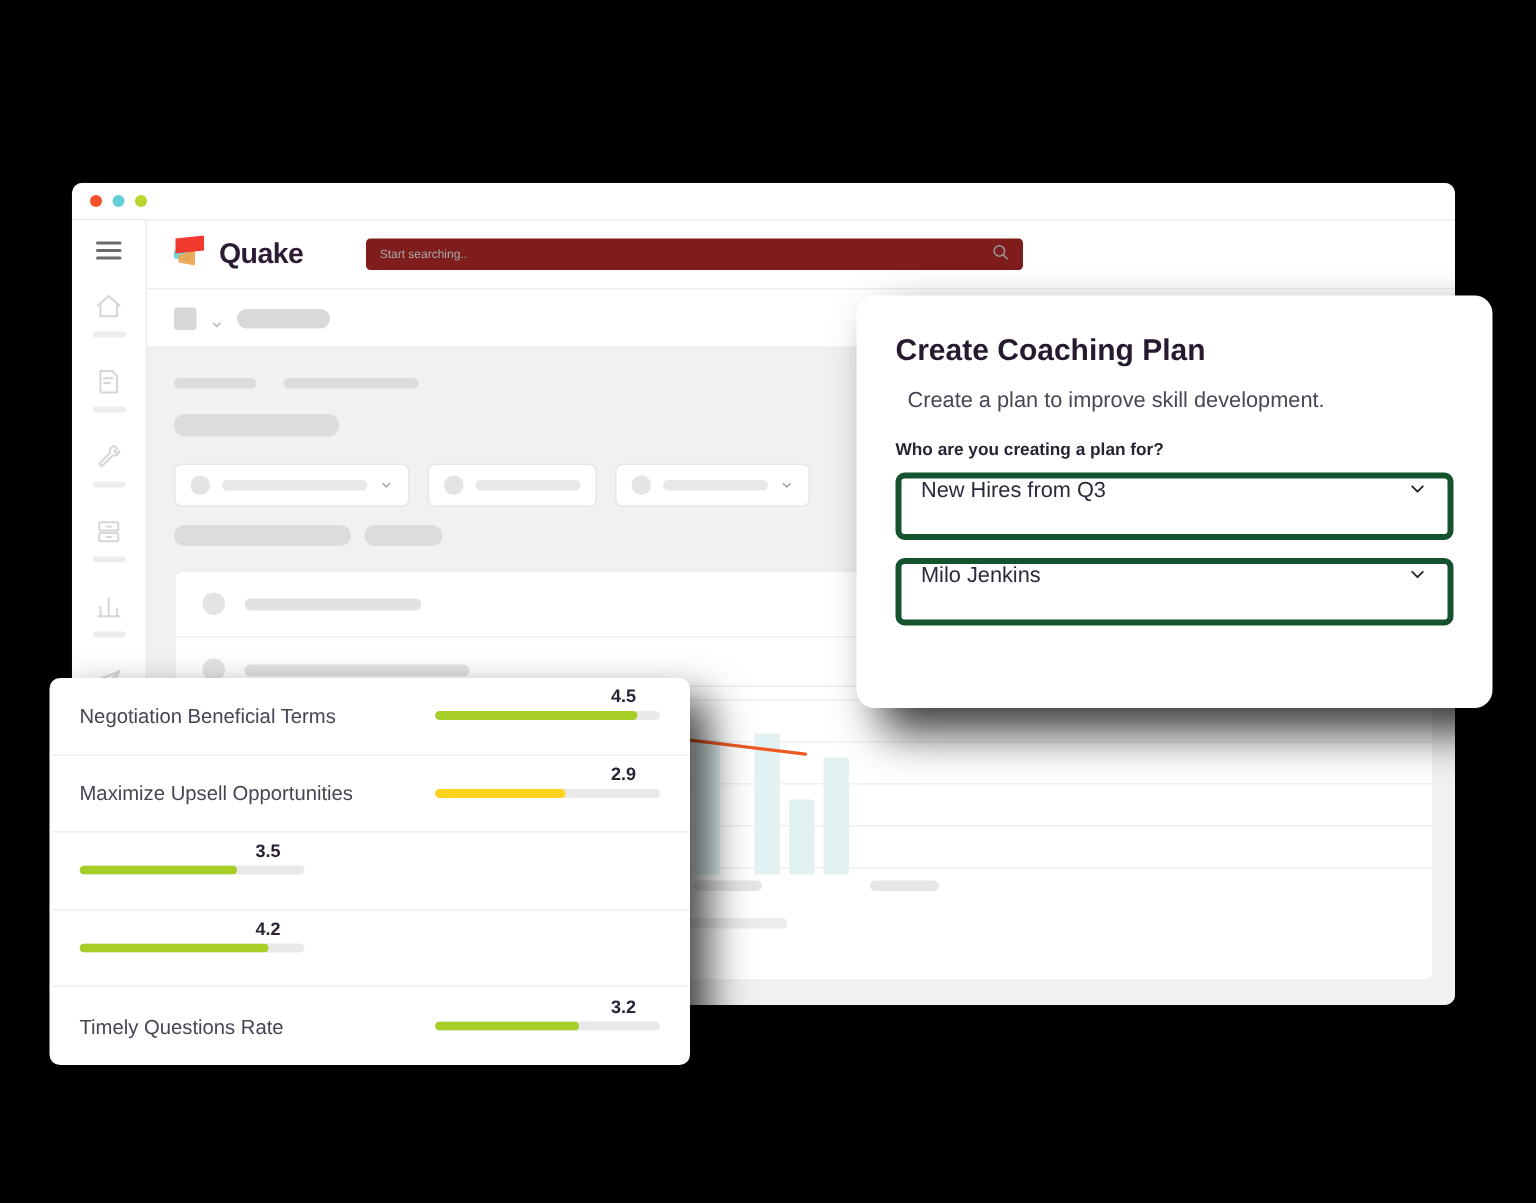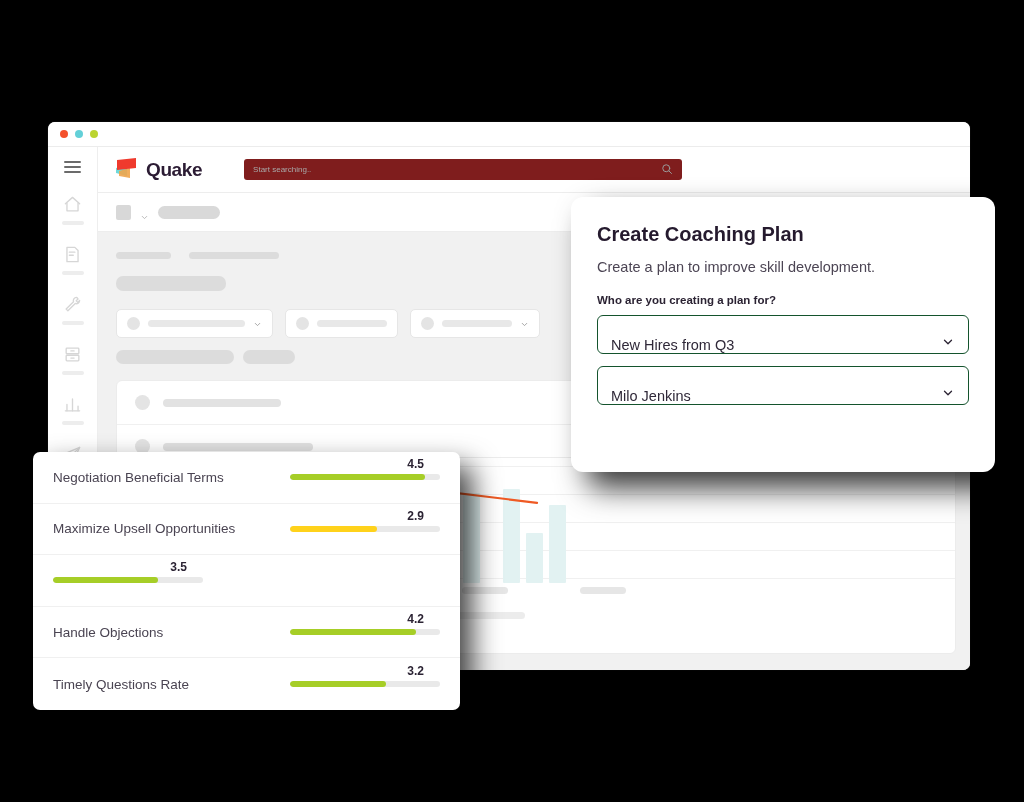--- a/index.html
+++ b/index.html
@@ -76,25 +76,25 @@
   .lg-line{position:absolute;height:7px;border-radius:4px;background:#ececec;}
 
   
   .modal{
     position:absolute;left:571px;top:197px;width:424px;height:275px;
     background:#fff;border-radius:12px;
     box-shadow:16px 16px 30px rgba(0,0,0,.78);
     padding:26px 26px 0 26px;box-sizing:border-box;
   }
   .modal-title{font-size:20px;font-weight:bold;color:#251a2e;margin:0 0 13px 0;}
-  .modal-sub{font-size:14.5px;color:#4c4554;margin:0 0 19px 0;}
+  .modal-sub{font-size:14.5px;color:#4c4554;margin:0 0 19px 8px;}
   .modal-label{font-size:11.5px;font-weight:bold;color:#2b2333;margin-bottom:9px;}
   .select{
-    height:37px;border:1px solid #14532d;border-radius:6px;display:flex;
-    align-items:flex-end;justify-content:space-between;padding:0 13px;
+    height:37px;border:4px solid #14532d;border-radius:6px;display:flex;
+    align-items:flex-start;justify-content:space-between;padding:0 13px;
     margin-bottom:12px;background:#fff;
   }
   .select-val{font-size:14.5px;color:#2f2838;}
   .modal-actions{display:flex;justify-content:flex-end;align-items:center;
     gap:16px;margin-top:11px;}
   .btn-cancel{font-size:11.5px;font-weight:bold;color:#2b2333;background:none;
     border:none;cursor:pointer;padding:4px 2px;font-family:inherit;}
   .btn-submit{font-size:11.5px;font-weight:bold;color:#fff;background:#f8541c;
     border:none;border-radius:5px;padding:8px 15px;cursor:pointer;font-family:inherit;}
 
@@ -381,21 +381,20 @@
       </div>
       <div class="skill-row">
         <div class="skill-meter">
           <div class="skill-score">3.5</div>
           <div class="track">
             <div class="fill" style="width: 70%; background: rgb(166, 206, 39);"></div>
           </div>
         </div>
       </div>
       <div class="skill-row">
-        <div class="skill-name">Handle Objections</div>
         <div class="skill-meter">
           <div class="skill-score">4.2</div>
           <div class="track">
             <div class="fill" style="width: 84%; background: rgb(166, 206, 39);"></div>
           </div>
         </div>
       </div>
       <div class="skill-row">
         <div class="skill-name">Timely Questions Rate</div>
         <div class="skill-meter">

